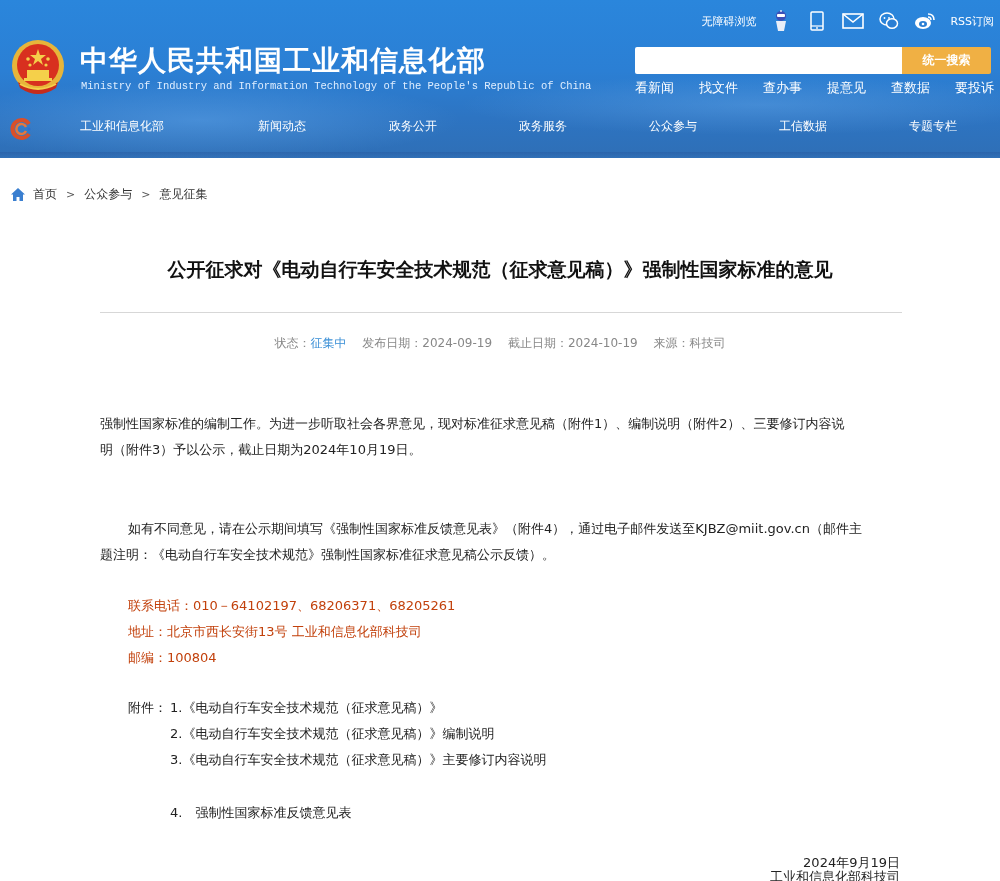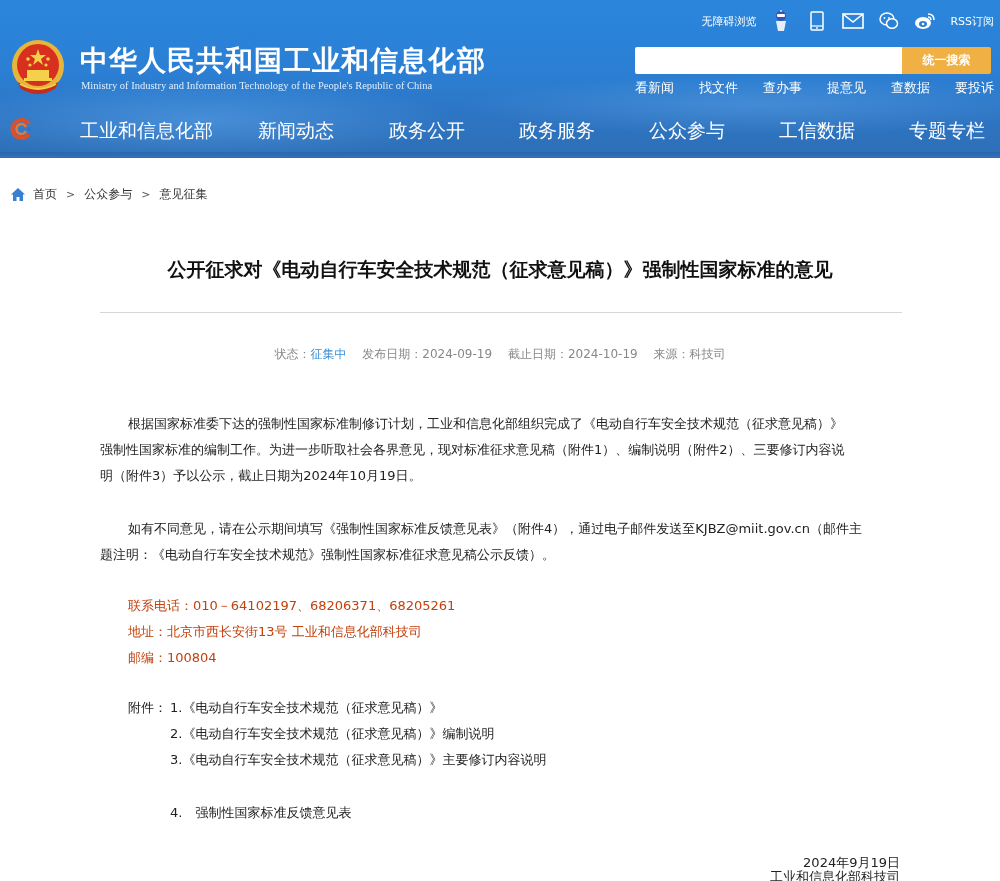--- a/index.html
+++ b/index.html
@@ -20,21 +20,21 @@
     background: linear-gradient(180deg, rgba(40,90,160,0.5), rgba(60,120,190,0.2));
   }
   .emblem { position: absolute; left: 10px; top: 38px; width: 56px; height: 60px; }
   .site-title {
     position: absolute; left: 80px; top: 42px; font-size: 28px; font-weight: bold;
     color: #ffffff; letter-spacing: 1px; white-space: nowrap;
     font-family: "DejaVu Sans", sans-serif;
   }
   .site-subtitle {
     position: absolute; left: 81px; top: 80px; font-size: 10.5px; color: #dfeeff;
-    white-space: nowrap; font-family: Liberation Serif, serif;
+    white-space: nowrap; font-family: Liberation Mono, monospace;
   }
   .topbar {
     position: absolute; top: 10px; right: 6px; height: 22px; display: flex; align-items: center;
     gap: 0;
   }
   .topbar .accessible {
     font-size: 11px; color: #ffffff; margin-right: 14px; white-space: nowrap;
   }
   .topbar .ticon { width: 22px; height: 20px; margin-right: 14px; display: flex; align-items: center; justify-content: center; }
   .topbar .rss { font-size: 11px; color: #ffffff; white-space: nowrap; }
@@ -53,40 +53,40 @@
   .quick-links {
     position: absolute; left: 635px; top: 79px; display: flex; gap: 12px; white-space: nowrap;
   }
   .quick-links a {
     font-size: 13px; color: #ffffff; text-decoration: none; margin-right: 13px;
   }
 
   .nav-logo { position: absolute; left: 9px; top: 117px; width: 24px; height: 24px; }
   .main-nav { position: absolute; left: 0; top: 118px; width: 1000px; height: 24px; }
   .main-nav a {
-    position: absolute; top: 0; font-size: 19px; color: #ffffff; text-decoration: none; white-space: nowrap; text-align: center;
+    position: absolute; top: 0; font-size: 12px; color: #ffffff; text-decoration: none; white-space: nowrap; text-align: center;
   }
 
   
   .breadcrumb {
     position: absolute; left: 11px; top: 186px; display: flex; align-items: center;
     font-size: 12px; color: #333; white-space: nowrap;
   }
   .breadcrumb .home-icon { width: 14px; height: 13px; margin-right: 8px; }
   .breadcrumb a { color: #333; text-decoration: none; }
   .breadcrumb .sep { color: #555; margin: 0 9px; font-size: 11px; }
 
   
   .article-title {
     position: absolute; left: 0; width: 1000px; top: 257px; text-align: center;
     font-size: 19px; font-weight: bold; color: #111; white-space: nowrap;
   }
   .divider { position: absolute; left: 100px; top: 312px; width: 802px; height: 1px; background: #d7d7d7; }
   .meta {
-    position: absolute; left: 0; width: 1000px; top: 346px; text-align: center;
+    position: absolute; left: 0; width: 1000px; top: 335px; text-align: center;
     font-size: 12px; color: #888; white-space: nowrap;
   }
   .meta .item { margin: 0 6px; }
   .meta .status-val { color: #3a8fd6; }
 
   .body-text {
     position: absolute; left: 100px; width: 800px;
     font-size: 13px; color: #222; line-height: 26px;
     font-family: "DejaVu Sans", sans-serif;
   }
@@ -202,21 +202,20 @@
 <div class="divider"></div>
 
 <div class="meta">
   <span class="item"><span>状态：</span><span class="status-val">征集中</span></span>
   <span class="item"><span>发布日期：</span><span>2024-09-19</span></span>
   <span class="item"><span>截止日期：</span><span>2024-10-19</span></span>
   <span class="item"><span>来源：</span><span>科技司</span></span>
 </div>
 
 <div class="body-text" style="top:411px;">
-  <div style="padding-left:28px;white-space:nowrap;">根据国家标准委下达的强制性国家标准制修订计划，工业和信息化部组织完成了《电动自行车安全技术规范（征求意见稿）》</div>
   <div style="white-space:nowrap;">强制性国家标准的编制工作。为进一步听取社会各界意见，现对标准征求意见稿（附件1）、编制说明（附件2）、三要修订内容说</div>
   <div style="white-space:nowrap;">明（附件3）予以公示，截止日期为2024年10月19日。</div>
 </div>
 
 <div class="body-text" style="top:516px;">
   <div style="padding-left:28px;white-space:nowrap;">如有不同意见，请在公示期间填写《强制性国家标准反馈意见表》（附件4），通过电子邮件发送至KJBZ@miit.gov.cn（邮件主</div>
   <div style="white-space:nowrap;">题注明：《电动自行车安全技术规范》强制性国家标准征求意见稿公示反馈）。</div>
 </div>
 
 <div class="contact" style="top:597px;">联系电话：010－64102197、68206371、68205261</div>

